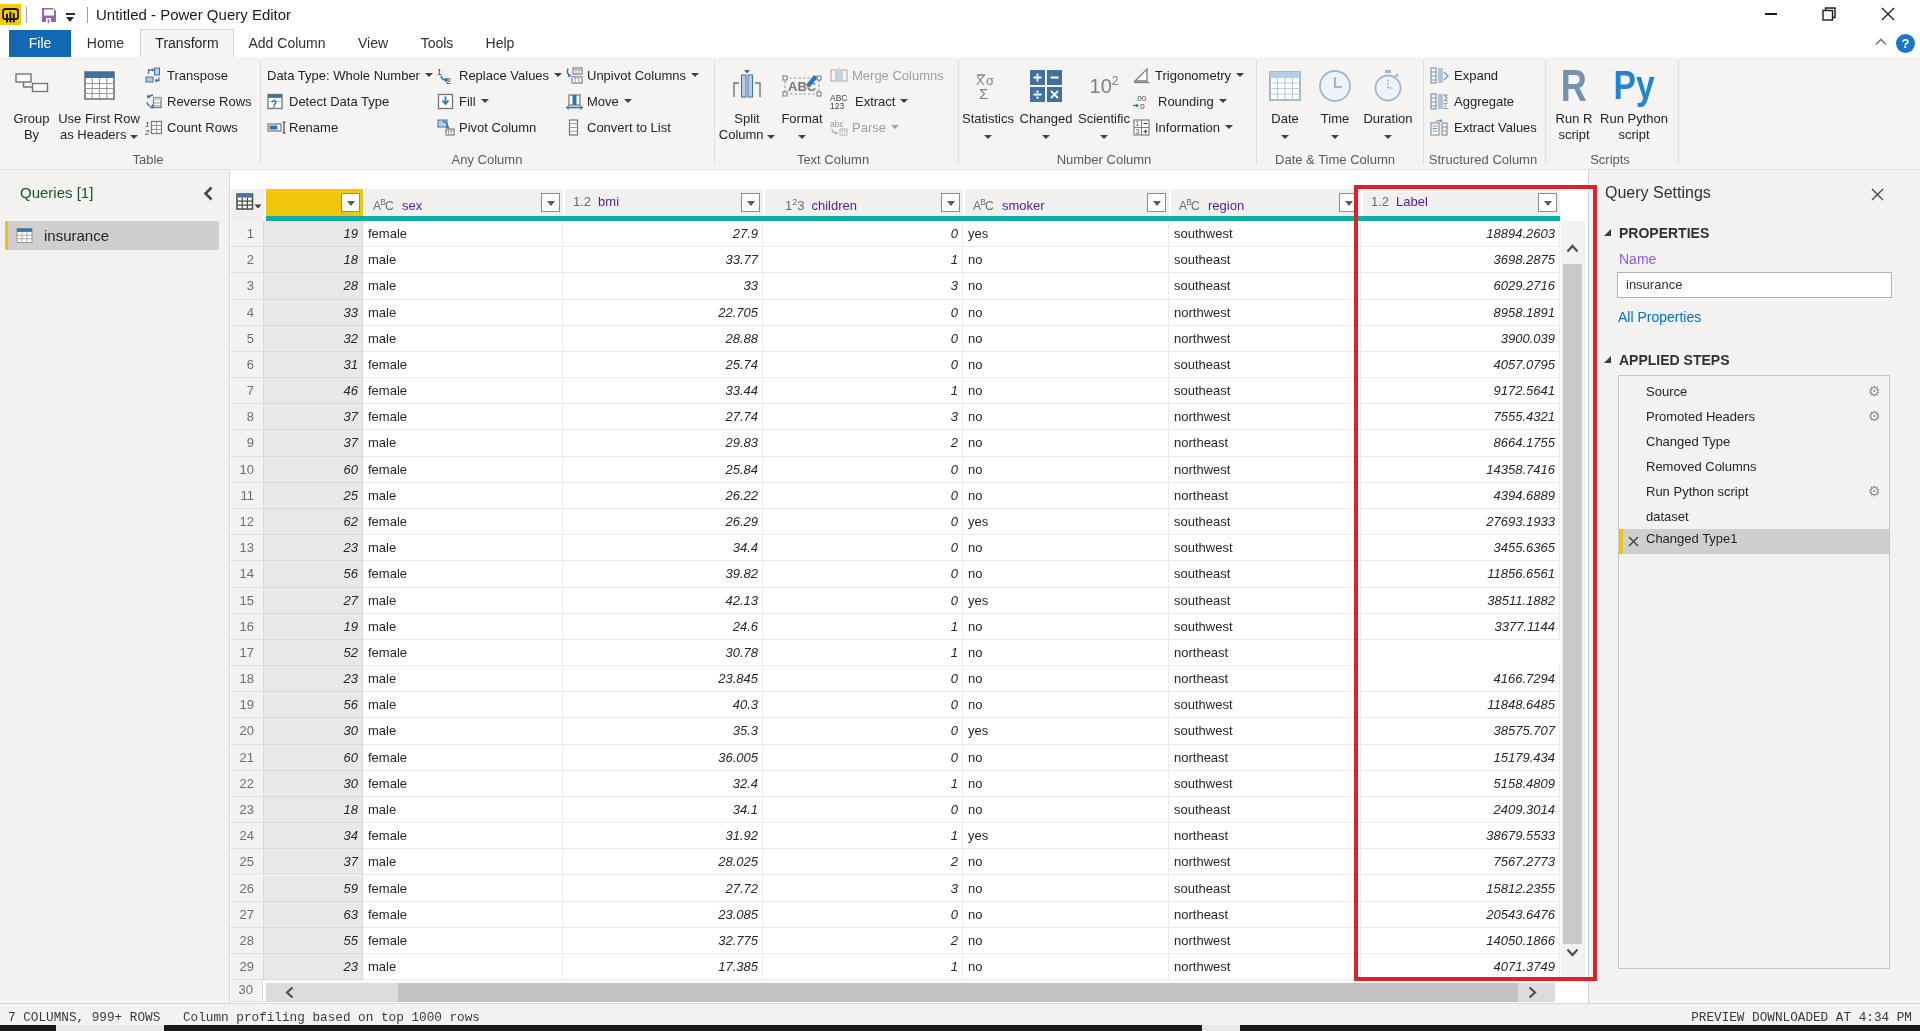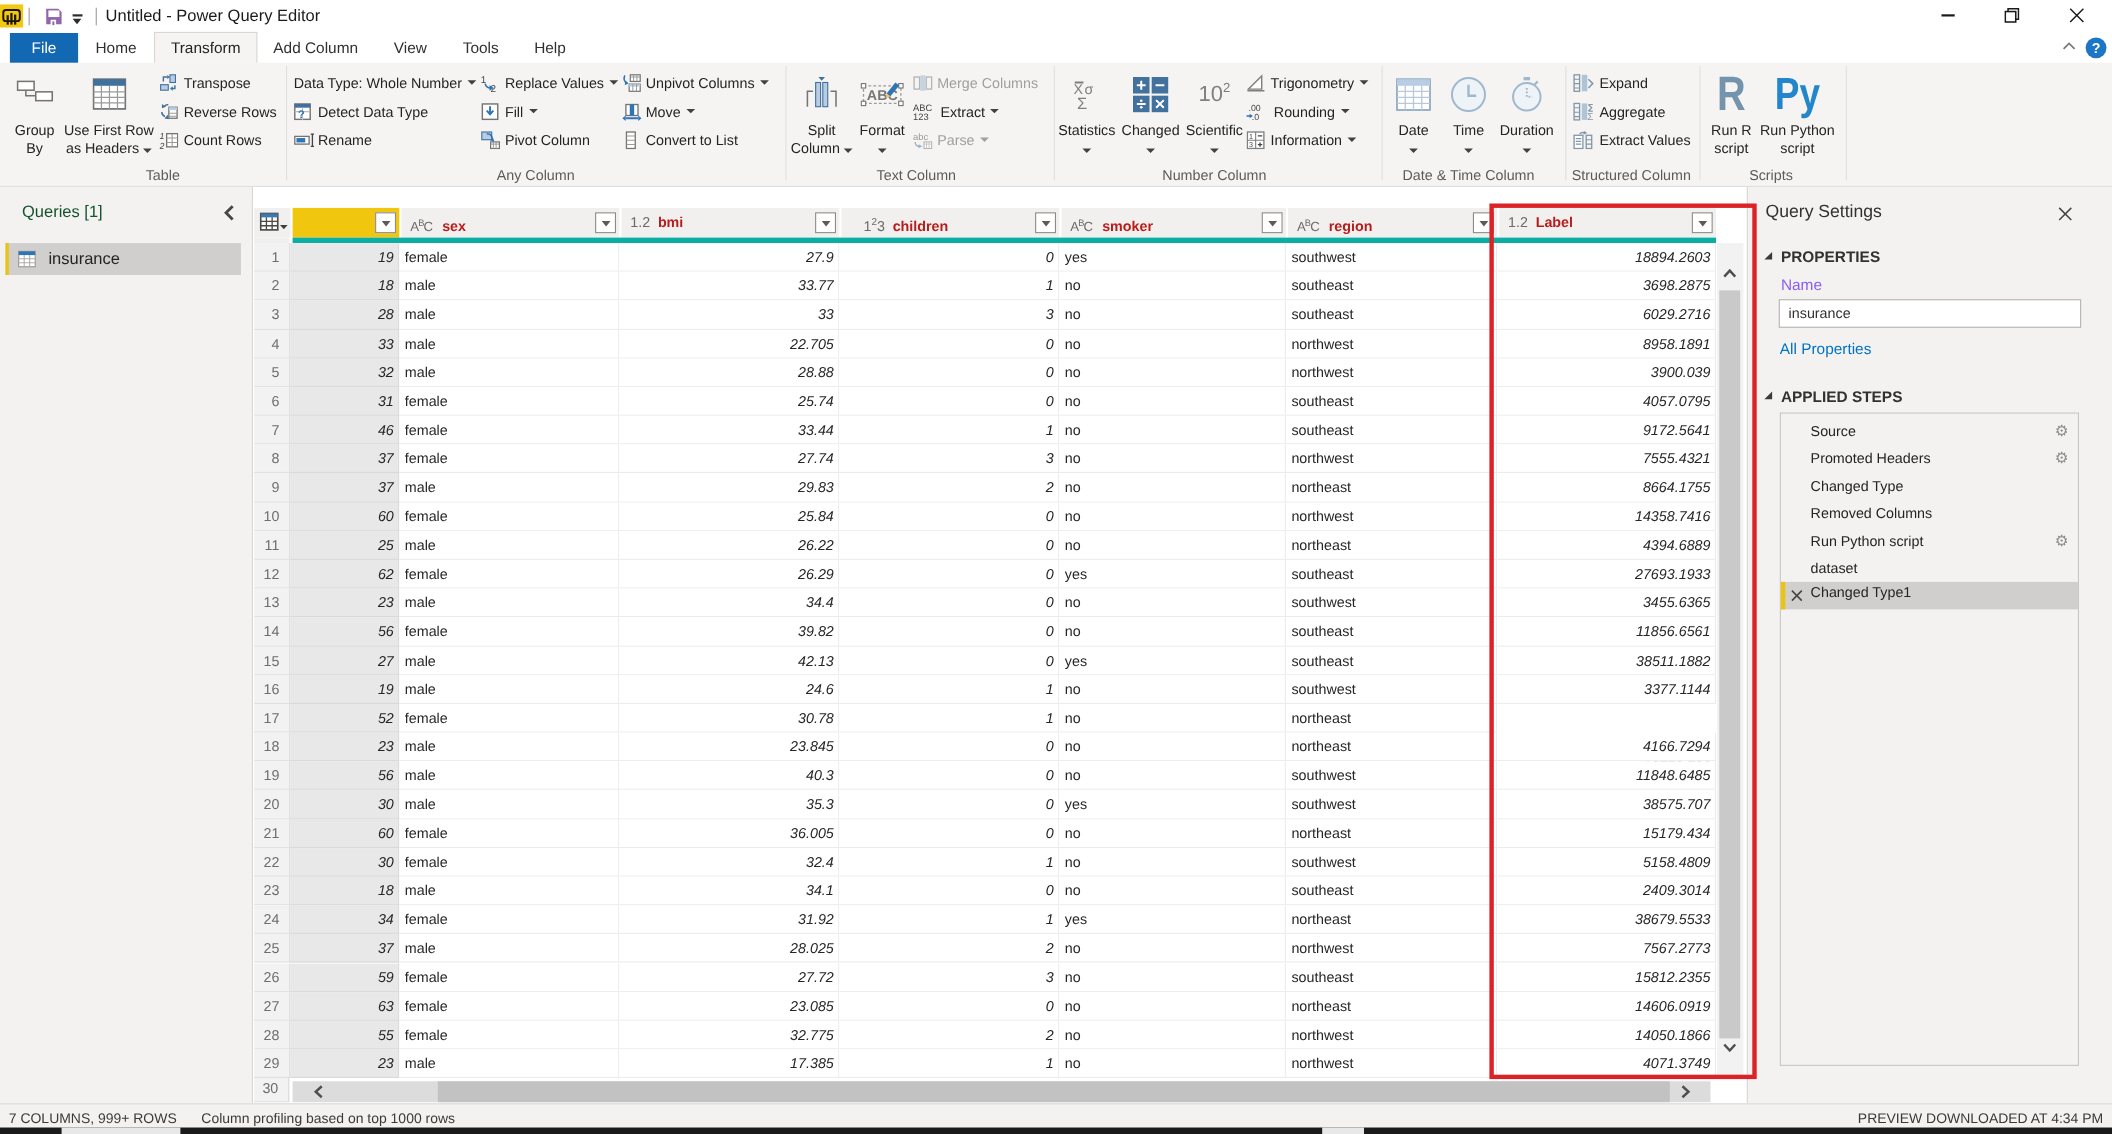--- a/index.html
+++ b/index.html
@@ -39,21 +39,21 @@
   border-right:4px solid transparent;border-top:4px solid #424140;}
 
 #queriespanel{left:0;top:170px;width:230px;height:833px;background:#f3f2f1;
   border-right:1px solid #d8d7d6;}
 #tablearea{left:231px;top:170px;width:1356px;height:833px;background:#fff;}
 #settingspanel{left:1588px;top:170px;width:332px;height:833px;background:#f3f2f1;
   border-left:1px solid #d8d7d6;}
 
 .hcell{top:19px;height:27px;background:#f1f0ef;font-size:13px;}
 .htype{color:#6d6b69;font-size:13px;}
-.hname{color:#b91c1c;font-weight:700;}
+.hname{color:#4c1d95;font-weight:400;}
 .fbox{position:absolute;top:4px;width:19px;height:19px;background:#fff;
   border:1px solid #8d8b89;}
 .fbox:after{content:'';position:absolute;left:4.5px;top:7px;width:0;height:0;
   border-left:4px solid transparent;border-right:4px solid transparent;
   border-top:5px solid #5c5b59;}
 
 .cell{position:absolute;font-size:13px;color:#262626;white-space:nowrap;
   overflow:hidden;border-bottom:1px solid #ececec;border-right:1px solid #ebebeb;
   line-height:25px;background:#fff;}
 .num{font-style:italic;text-align:right;padding-right:4px;}
@@ -61,21 +61,21 @@
 .rn{color:#6e6e6e;text-align:right;padding-right:9px;background:#f2f2f2;border-bottom:1px solid #e0e0e0;
   border-right:1px solid #d9d9d9;font-style:normal;}
 .agecell{background:#e8e8e8;border-bottom:1px solid #d9d9d9;border-right:1px solid #d9d9d9;}
 
 .sec{color:#323130;font-weight:700;font-size:14px;}
 .steprow{position:absolute;left:1618px;width:270px;height:25px;font-size:13px;
   color:#252423;line-height:25px;}
 .gear{position:absolute;left:222px;top:0;color:#8f8d8b;font-size:14px;}
 
 #statusbar{left:0;top:1003px;width:1920px;height:22px;background:#f3f2f1;
-  border-top:1px solid #dad9d8;font-size:12.7px;color:#3b3a39;}
+  border-top:1px solid #dad9d8;font-size:12.7px;color:#3b3a39;font-family:Liberation Mono, monospace;}
 </style></head>
 <body>
 
 <div class="abs" id="titlebar">
  <div class="abs" id="pbicon">
   <svg width="21" height="21" viewBox="0 0 21 21">
    <rect x="3.0" y="5.0" width="15.0" height="10.2" rx="2.4" fill="none" stroke="#1c1609" stroke-width="1.8"></rect>
    <rect x="6.0" y="9.8" width="2.0" height="8.6" fill="#1c1609"></rect>
    <rect x="9.4" y="7.8" width="2.0" height="10.6" fill="#1c1609"></rect>
    <rect x="12.8" y="9.2" width="2.0" height="9.2" fill="#1c1609"></rect>
@@ -676,21 +676,21 @@
 <div class="cell txt" style="left:732.00px;top:705.50px;width:206px;height:26.18px;">no</div>
 <div class="cell txt" style="left:938.00px;top:705.50px;width:192px;height:26.18px;">southeast</div>
 <div class="cell num" style="left:1130.00px;top:705.50px;width:199px;height:26.18px;">15812.2355</div>
 <div class="cell num rn" style="left:0.00px;top:731.68px;width:33px;height:26.18px;">27</div>
 <div class="cell num agecell" style="left:33.00px;top:731.68px;width:99px;height:26.18px;">63</div>
 <div class="cell txt" style="left:132.00px;top:731.68px;width:200px;height:26.18px;">female</div>
 <div class="cell num" style="left:332.00px;top:731.68px;width:200px;height:26.18px;">23.085</div>
 <div class="cell num" style="left:532.00px;top:731.68px;width:200px;height:26.18px;">0</div>
 <div class="cell txt" style="left:732.00px;top:731.68px;width:206px;height:26.18px;">no</div>
 <div class="cell txt" style="left:938.00px;top:731.68px;width:192px;height:26.18px;">northeast</div>
-<div class="cell num" style="left:1130.00px;top:731.68px;width:199px;height:26.18px;">14606.0919</div>
+<div class="cell num" style="left:1130.00px;top:731.68px;width:199px;height:26.18px;">20543.6476</div>
 <div class="cell num rn" style="left:0.00px;top:757.86px;width:33px;height:26.18px;">28</div>
 <div class="cell num agecell" style="left:33.00px;top:757.86px;width:99px;height:26.18px;">55</div>
 <div class="cell txt" style="left:132.00px;top:757.86px;width:200px;height:26.18px;">female</div>
 <div class="cell num" style="left:332.00px;top:757.86px;width:200px;height:26.18px;">32.775</div>
 <div class="cell num" style="left:532.00px;top:757.86px;width:200px;height:26.18px;">2</div>
 <div class="cell txt" style="left:732.00px;top:757.86px;width:206px;height:26.18px;">no</div>
 <div class="cell txt" style="left:938.00px;top:757.86px;width:192px;height:26.18px;">northwest</div>
 <div class="cell num" style="left:1130.00px;top:757.86px;width:199px;height:26.18px;">14050.1866</div>
 <div class="cell num rn" style="left:0.00px;top:784.04px;width:33px;height:26.18px;">29</div>
 <div class="cell num agecell" style="left:33.00px;top:784.04px;width:99px;height:26.18px;">23</div>

